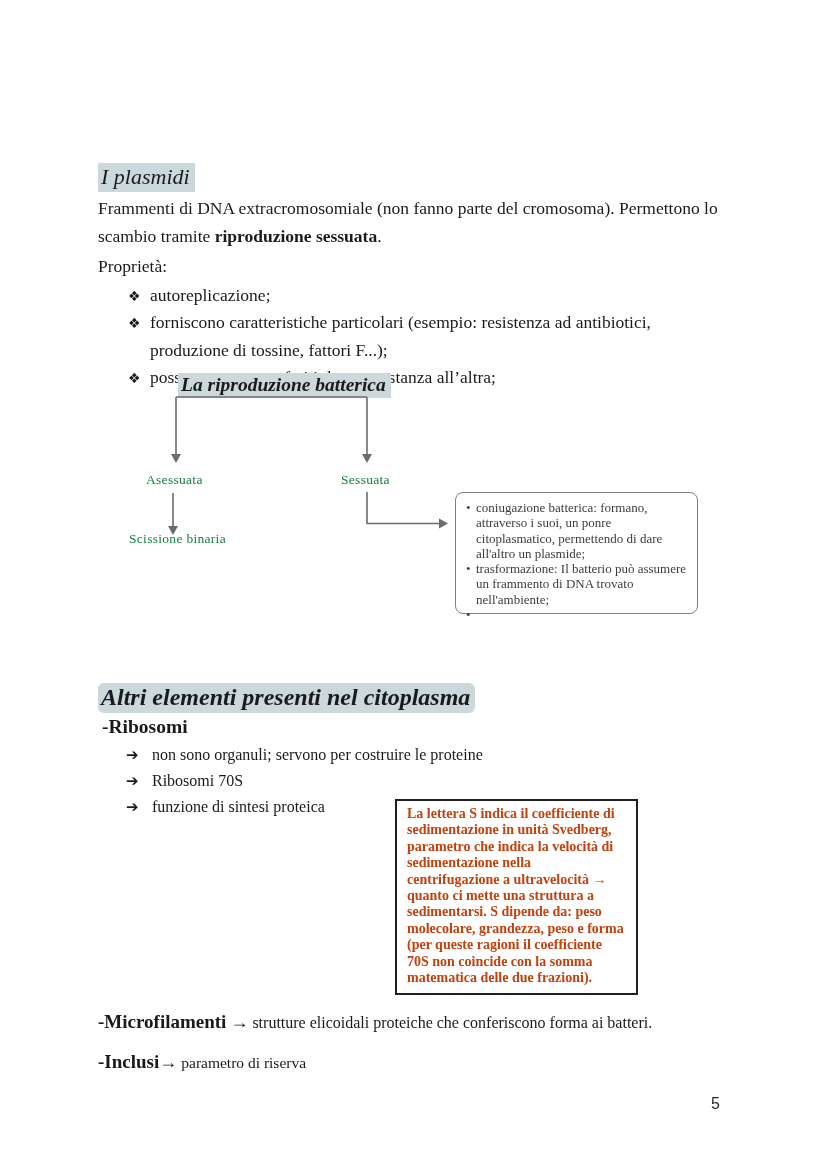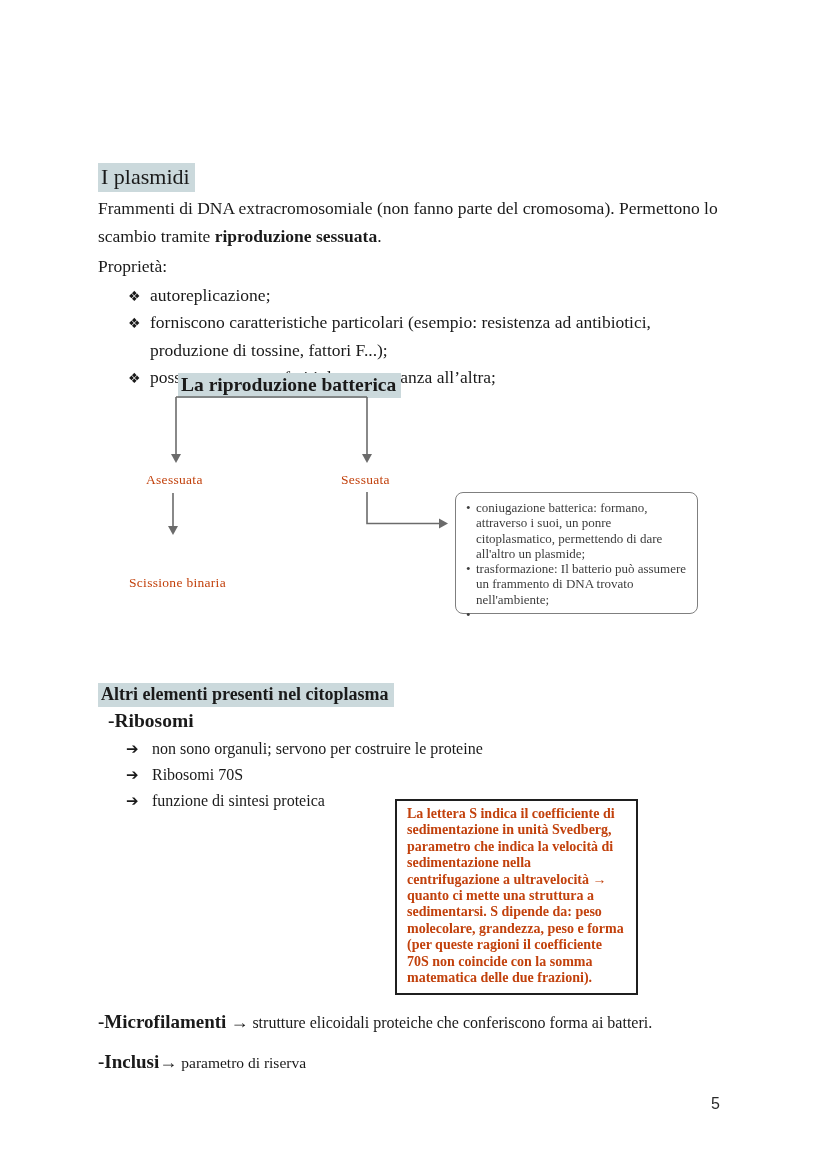--- a/index.html
+++ b/index.html
@@ -5,52 +5,52 @@
   html,body{margin:0;padding:0;background:#e8e8e8;}
   .page{
     position:relative;
     width:828px;height:1169px;
     margin:0 auto;
     background:#ffffff;
     font-family:"Liberation Serif", serif;
     color:#1a1a1a;
     overflow:hidden;
   }
-  .hl{background:#cbd9dc;padding:1px 5px 2px 3px;display:inline-block;}
+  .hl{background:#cbd9dc;padding:1px 5px 2px 3px;display:inline-block;font-style:italic;}
 
   
   .sec-plasmidi{position:absolute;left:98px;top:163px;width:632px;}
   .sec-plasmidi .title{font-size:22px;line-height:26px;font-weight:normal;margin:0;}
   .sec-plasmidi p{margin:3px 0 0 0;font-size:17.5px;line-height:27.5px;}
   .diamond-list{list-style:none;margin:1px 0 0 0;padding:0 0 0 30px;}
   .diamond-list li{font-size:17.5px;line-height:27.5px;position:relative;padding-left:22px;}
   .diamond-list .glyph{position:absolute;left:0;top:1px;font-size:14px;}
 
   
   .diagram-title{position:absolute;left:170px;top:365px;margin:8px;font-size:19.5px;font-weight:bold;}
   .connectors{position:absolute;left:0;top:0;width:828px;height:1169px;pointer-events:none;}
-  .dg-label{position:absolute;font-size:13.5px;color:#c2410c;letter-spacing:0.3px;}
+  .dg-label{position:absolute;font-size:13.5px;color:#15803d;letter-spacing:0.3px;}
   .lbl-asessuata{left:146px;top:472px;}
   .lbl-sessuata{left:341px;top:472px;}
-  .lbl-scissione{left:129px;top:575px;}
+  .lbl-scissione{left:129px;top:531px;}
   .detail-box{
     position:absolute;left:455px;top:492px;width:243px;
     box-sizing:border-box;
     border:1.5px solid #7f7f7f;border-radius:8px;
     padding:7px 8px 6px 9px;
     background:#fff;
   }
   .detail-box ul{list-style:none;margin:0;padding:0;}
   .detail-box li{font-size:13px;line-height:15.3px;color:#3c3c3c;position:relative;padding-left:11px;}
   .detail-box .glyph{position:absolute;left:1px;top:0;}
 
   
   .sec-cito{position:absolute;left:98px;top:683px;width:640px;}
-  .sec-cito .title{font-size:18px;font-weight:bold;margin:0;}
-  .sec-cito .sub{font-size:19.5px;font-weight:bold;margin:3px 0 0 10px;}
+  .sec-cito .title{font-size:24px;font-weight:bold;margin:0;border-radius:6px;}
+  .sec-cito .sub{font-size:19.5px;font-weight:bold;margin:3px 0 0 4px;}
   .arrow-list{list-style:none;margin:4px 0 0 0;padding:0 0 0 28px;}
   .arrow-list li{font-size:16px;line-height:26px;position:relative;padding-left:26px;}
   .arrow-list .glyph{position:absolute;left:0;top:0;font-size:15px;font-family:"DejaVu Sans",sans-serif;}
 
   
   .note-box{
     position:absolute;left:395px;top:799px;width:243px;
     box-sizing:border-box;
     border:2px solid #1f1f1f;
     padding:5px 9px 7px 10px;

